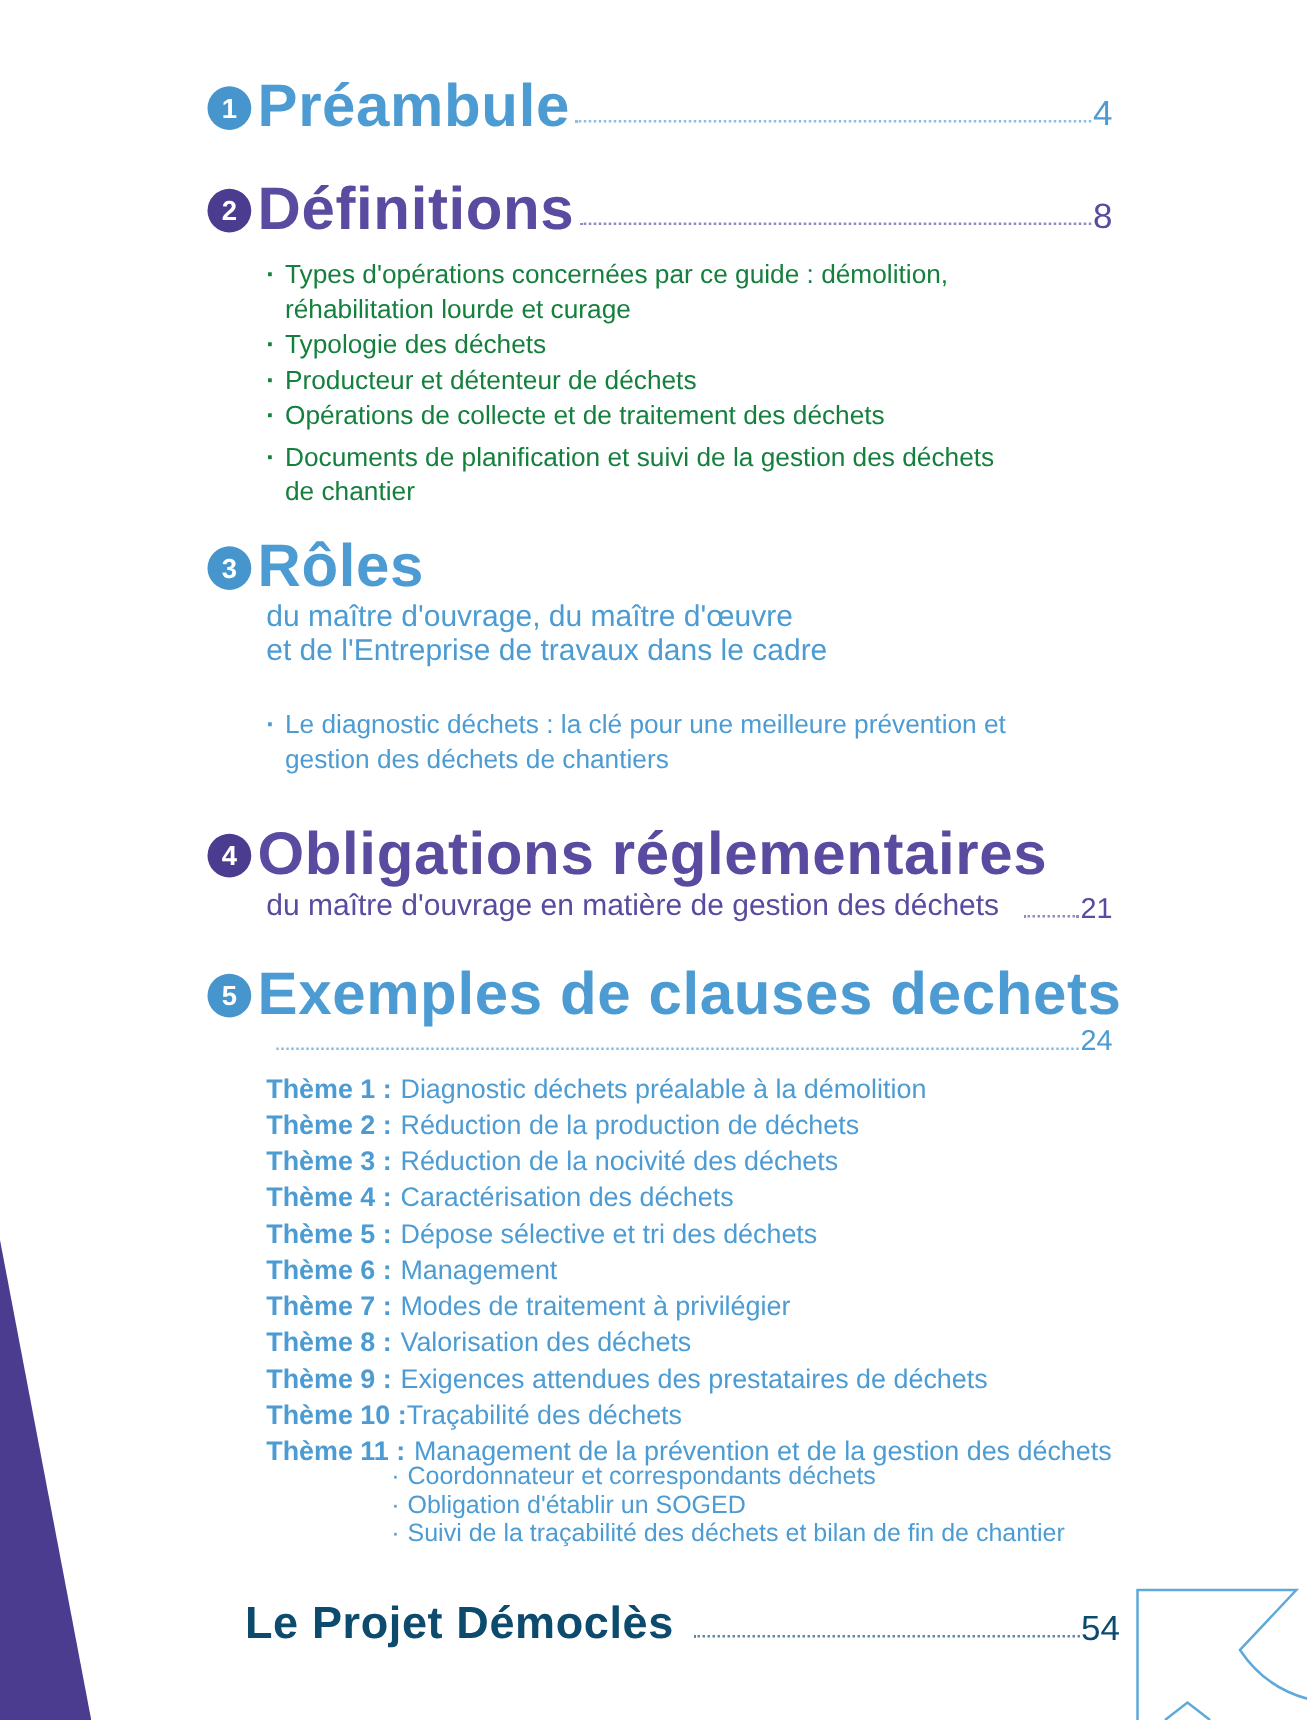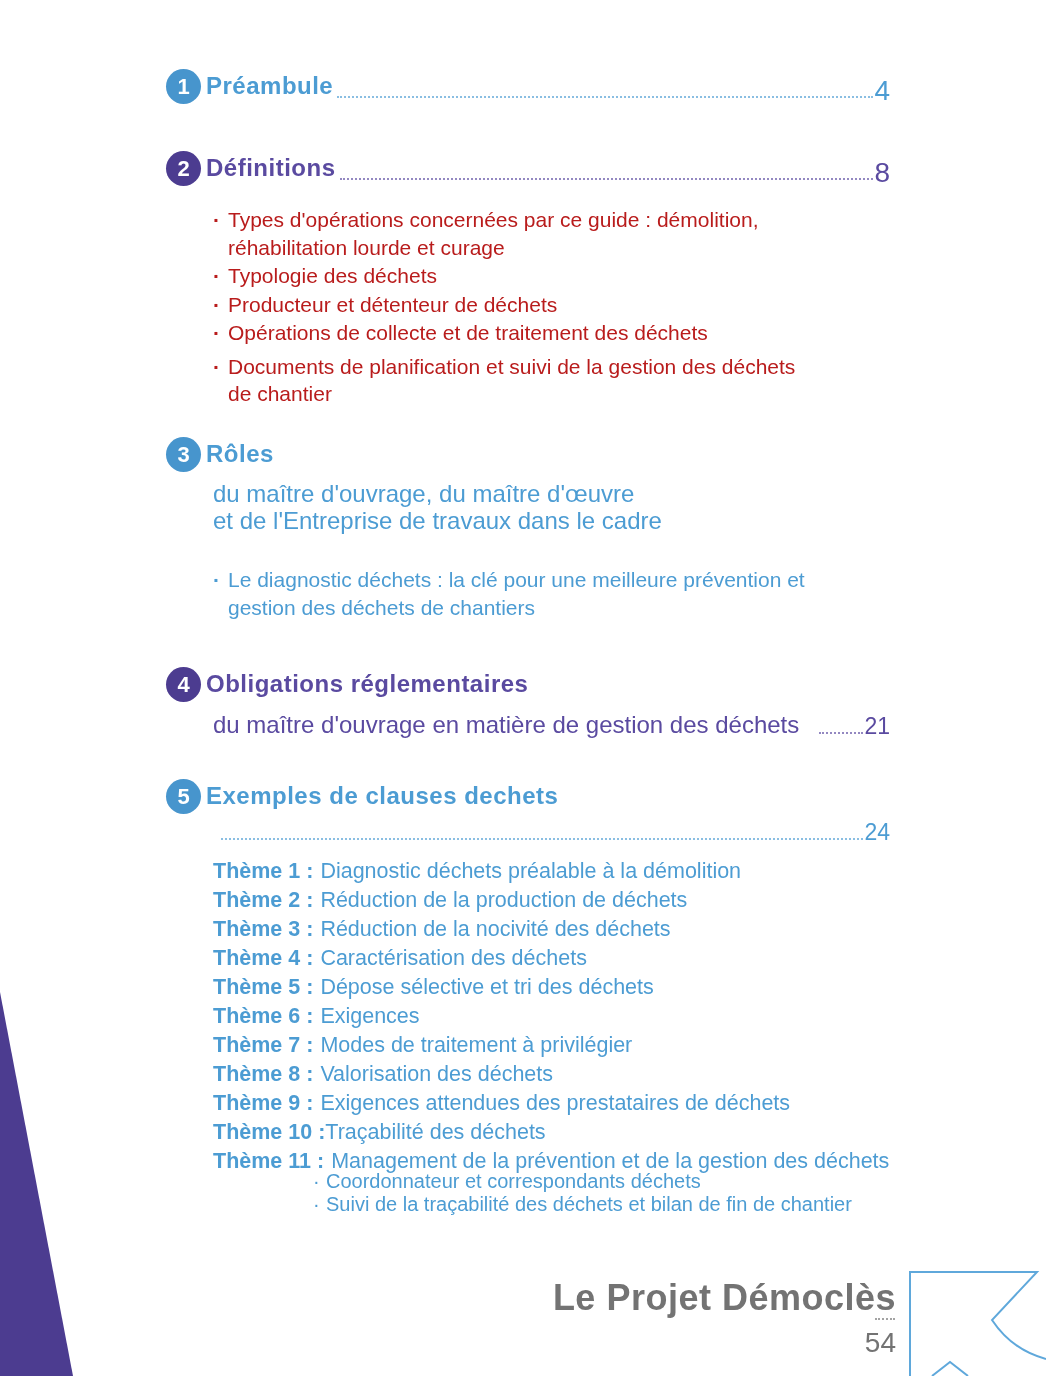--- a/index.html
+++ b/index.html
@@ -6,35 +6,35 @@
   html,body { background:#ffffff; }
   body { font-family:"Liberation Sans", sans-serif; }
   .page {
     position:relative; width:1046px; height:1376px;
     background:#ffffff; overflow:hidden; margin:0 auto;
   }
 
   
   .blue   { color:#4C9CD3; }
   .purple { color:#5A4AA0; }
-  .purple-soft { color:#b91c1c; }
-  .purple-dark { color:#737373;flex-direction:column; }
+  .purple-soft { color:#15803d; }
+  .purple-dark { color:#0c4a6e; }
 
   .sec { position:absolute; }
 
   
   .head-row { display:flex; align-items:flex-end; }
   .num-circle {
     flex:0 0 auto; width:35px; height:35px; border-radius:50%;
     color:#ffffff; font-weight:700; font-size:22px; line-height:35px;
     text-align:center; margin-right:5px; margin-bottom:2px;
   }
   .c-blue   { background:#4795CD; }
   .c-purple { background:#4C3C90; }
-  .h-title { font-size:24px; line-height:40px; font-weight:700; letter-spacing:0.5px; white-space:nowrap; }
+  .h-title { font-size:48px; line-height:40px; font-weight:700; letter-spacing:0.5px; white-space:nowrap; }
 
   
   .leader {
     flex:1 1 auto; border-bottom:2.5px dotted currentColor;
     opacity:0.65; margin:0 1px 8px 4px; min-width:20px;
   }
   .leader.sub { margin-bottom:5px; margin-left:20px; }
   .pagenum { font-weight:400; white-space:nowrap; }
   .pagenum.big   { font-size:28px; line-height:30px; }
   .pagenum.small { font-size:23px; line-height:25px; }
@@ -143,30 +143,31 @@
       <span class="pagenum small blue">24</span>
     </div>
   </div>
 
   <div class="sec blue" style="top:857px; left:213px; width:690px;">
     <div class="theme-row"><span class="theme-label">Thème 1 :</span><span class="theme-text">Diagnostic déchets préalable à la démolition</span></div>
     <div class="theme-row"><span class="theme-label">Thème 2 :</span><span class="theme-text">Réduction de la production de déchets</span></div>
     <div class="theme-row"><span class="theme-label">Thème 3 :</span><span class="theme-text">Réduction de la nocivité des déchets</span></div>
     <div class="theme-row"><span class="theme-label">Thème 4 :</span><span class="theme-text">Caractérisation des déchets</span></div>
     <div class="theme-row"><span class="theme-label">Thème 5 :</span><span class="theme-text">Dépose sélective et tri des déchets</span></div>
-    <div class="theme-row"><span class="theme-label">Thème 6 :</span><span class="theme-text">Exigences</span></div>
+    <div class="theme-row"><span class="theme-label">Thème 6 :</span><span class="theme-text">Management</span></div>
     <div class="theme-row"><span class="theme-label">Thème 7 :</span><span class="theme-text">Modes de traitement à privilégier</span></div>
     <div class="theme-row"><span class="theme-label">Thème 8 :</span><span class="theme-text">Valorisation des déchets</span></div>
     <div class="theme-row"><span class="theme-label">Thème 9 :</span><span class="theme-text">Exigences attendues des prestataires de déchets</span></div>
     <div class="theme-row tight"><span class="theme-label">Thème 10 :</span><span class="theme-text">Traçabilité des déchets</span></div>
     <div class="theme-row"><span class="theme-label">Thème 11 :</span><span class="theme-text">Management de la prévention et de la gestion des déchets</span></div>
   </div>
 
   <ul class="subbullets blue sec" style="top:1170px; left:313px; width:590px;">
     <li>Coordonnateur et correspondants déchets</li>
+    <li>Obligation d'établir un SOGED</li>
     <li>Suivi de la traçabilité des déchets et bilan de fin de chantier</li>
   </ul>
 
   <div class="sec" style="top:1278px; left:196px; width:700px;">
     <div class="footer-row purple-dark">
       <span class="footer-title">Le Projet Démoclès</span>
       <span class="leader purple-dark" style="margin-left:16px;"></span>
       <span class="pagenum big purple-dark">54</span>
     </div>
   </div>

